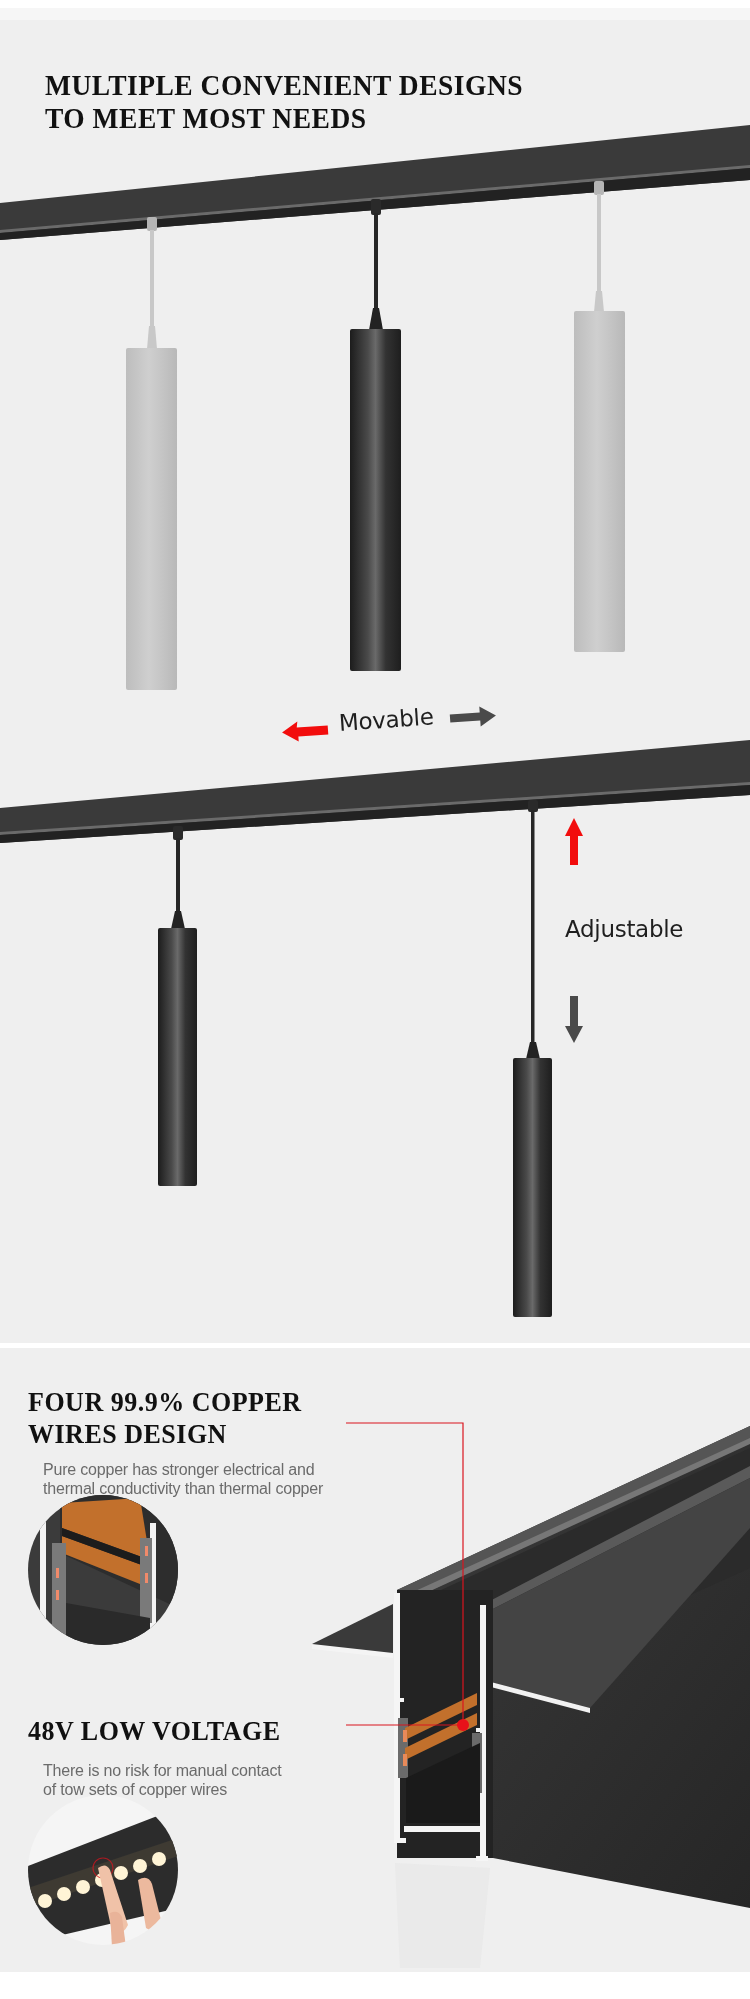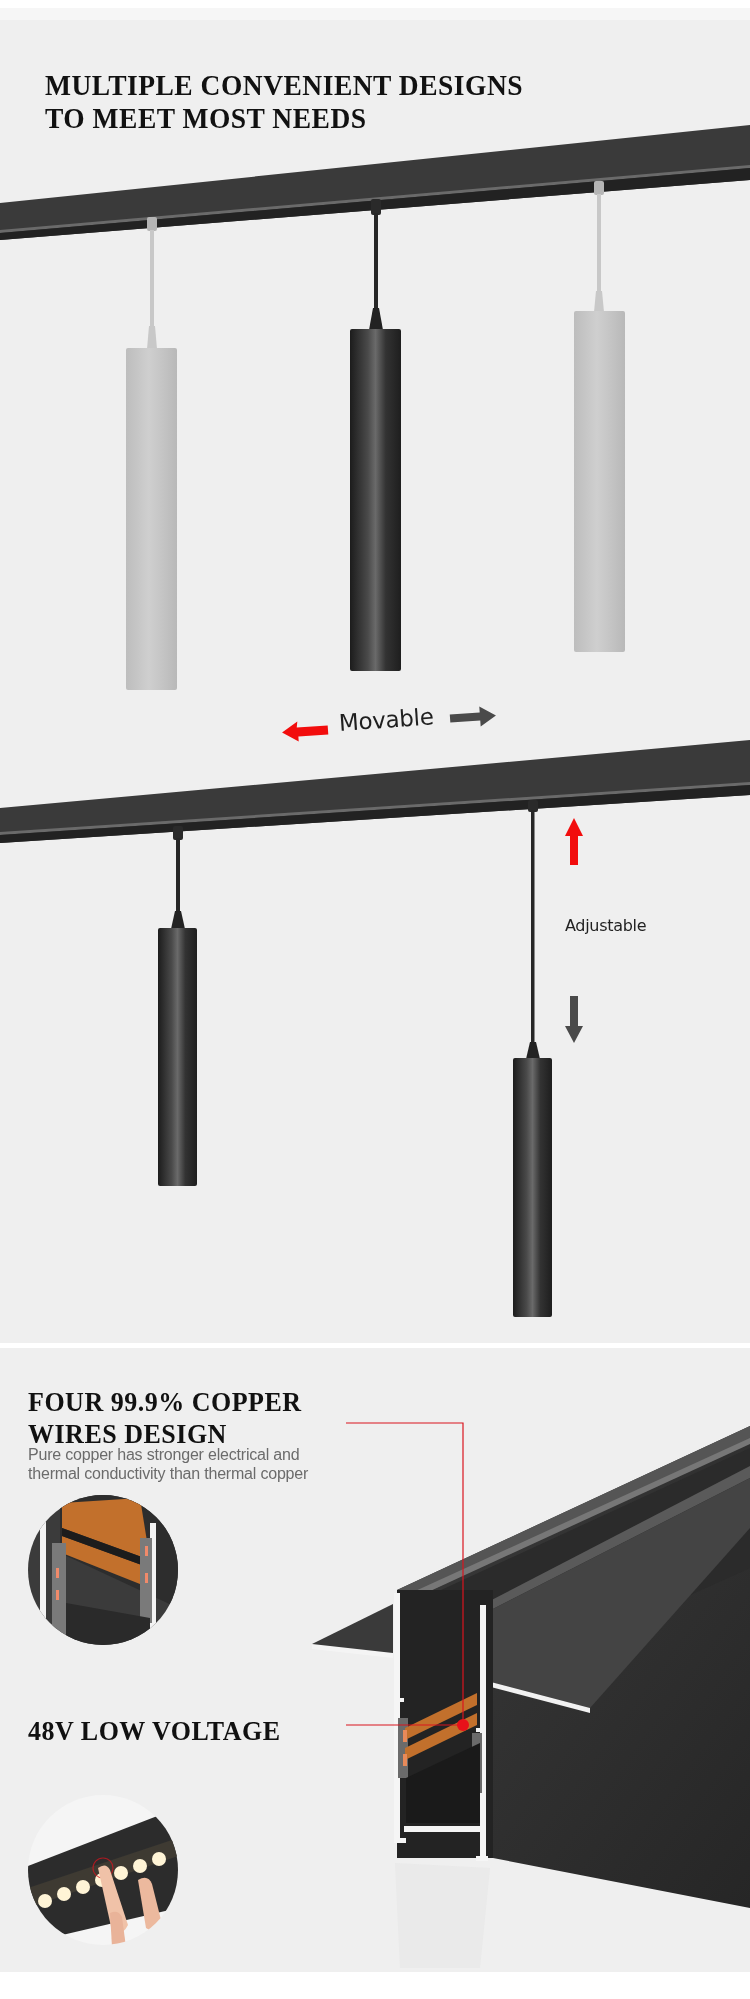--- a/index.html
+++ b/index.html
@@ -15,32 +15,32 @@
     position: absolute; margin: 0;
     font-family: "Liberation Serif", "DejaVu Serif", serif;
     font-weight: bold; color: #111111; text-transform: uppercase;
     letter-spacing: 0.5px; transform: scaleY(1.08); transform-origin: left top;
   }
   .main-title { left: 45px; top: 60px; font-size: 27.5px; line-height: 31px; }
   .feature-title { left: 28px; font-size: 26px; line-height: 30px; }
   .feature-title.t1 { top: 1378px; }
   .feature-title.t2 { top: 1707px; }
   .sub {
-    position: absolute; left: 28px; margin: 0;
+    position: absolute; left: 28px; margin: 15px;
     font-family: "Liberation Sans", sans-serif; font-weight: normal;
     font-size: 16px; line-height: 18.5px; color: #6b6b6b; letter-spacing: -0.2px;
   }
   .sub.s1 { top: 1438px; }
   .sub.s2 { top: 1739px; }
   .label {
     position: absolute; margin: 0;
     font-family: "DejaVu Sans", sans-serif; color: #1f1f1f; white-space: nowrap;
   }
   .movable { left: 339px; top: 702px; font-size: 23px; transform: rotate(-4deg); transform-origin: left center; letter-spacing: -0.3px; }
-  .adjustable { left: 565px; top: 908px; font-size: 16px; letter-spacing: -0.3px; }
+  .adjustable { left: 565px; top: 908px; font-size: 23px; letter-spacing: -0.3px; }
   .equipped { left: 67px; top: 1209px; font-size: 19.5px; letter-spacing: -0.4px; }
   .line-br { display: block; }
 </style>
 </head>
 <body>
 
 <div class="page">
   <div class="strip"></div>
   <div class="sec1"></div>
   <div class="divider"></div>
@@ -232,13 +232,17 @@
     <span class="line-br">WIRES DESIGN</span>
   </h2>
   <p class="sub s1">
     <span class="line-br">Pure copper has stronger electrical and</span>
     <span class="line-br">thermal conductivity than thermal copper</span>
   </p>
 
   <h2 class="serif-title feature-title t2">
     <span class="line-br">48V LOW VOLTAGE</span>
   </h2>
+  <p class="sub s2">
+    <span class="line-br">There is no risk for manual contact</span>
+    <span class="line-br">of tow sets of copper wires</span>
+  </p>
 </div>
 
 </body></html>

